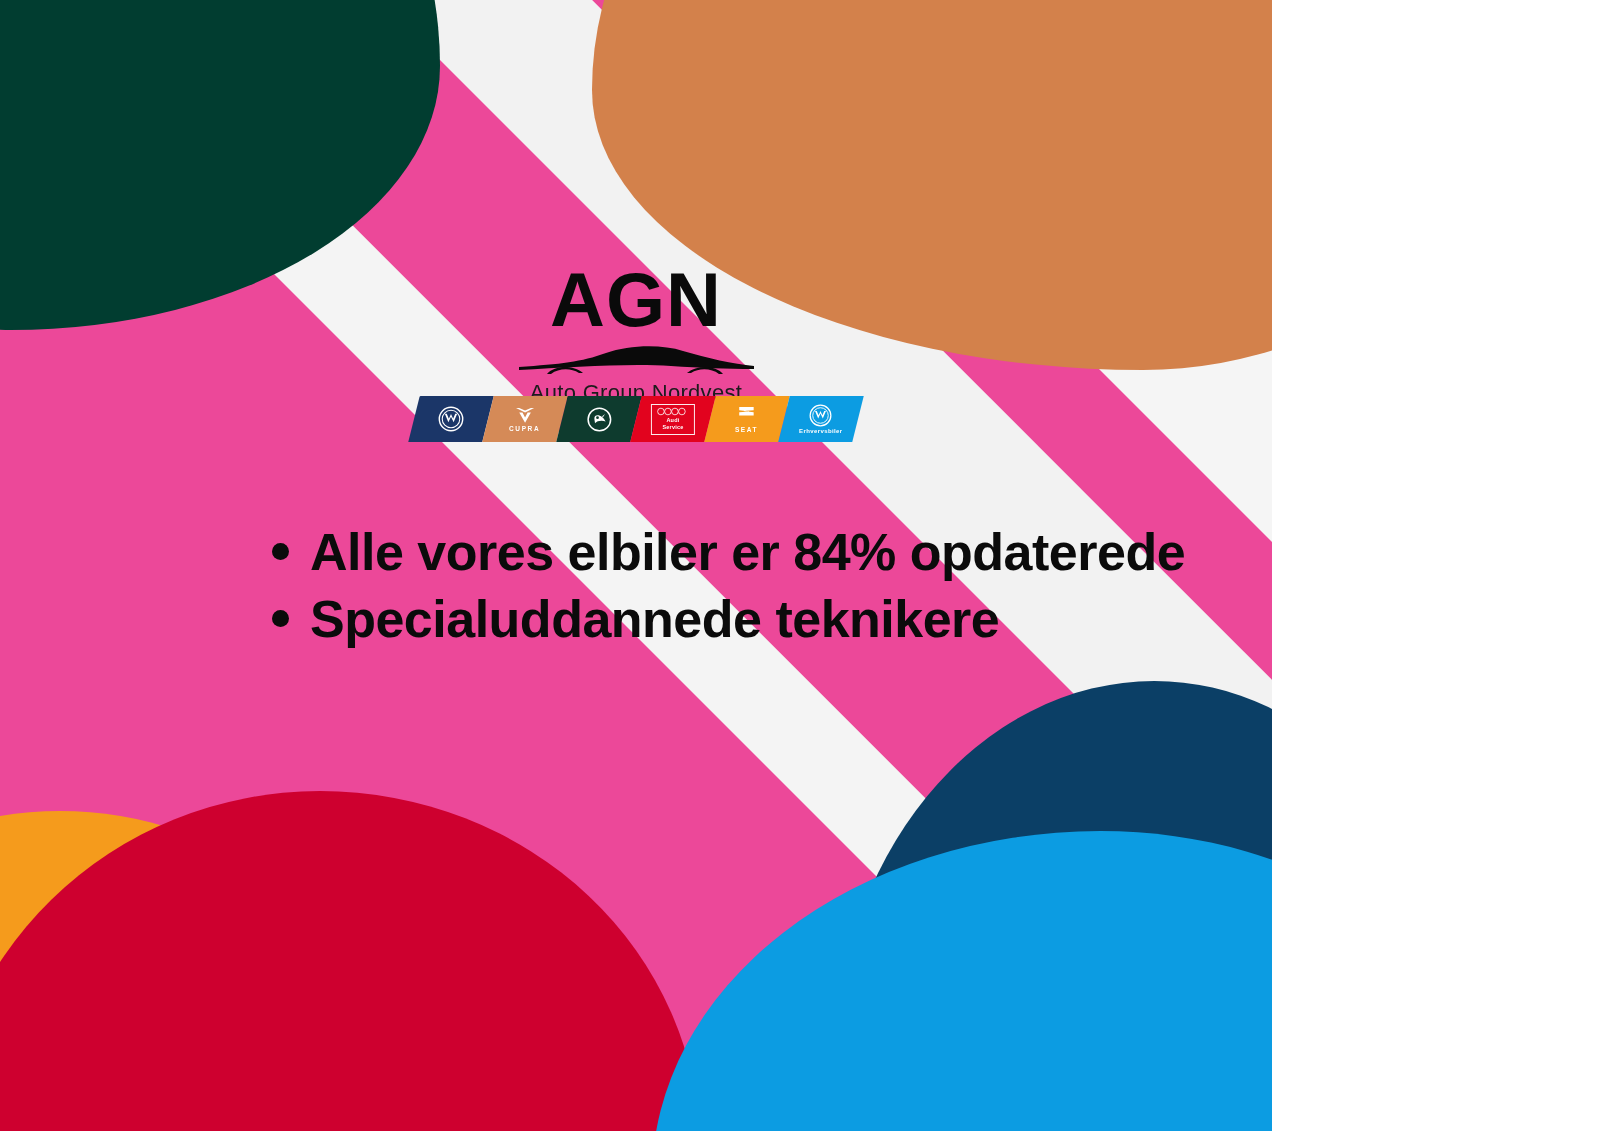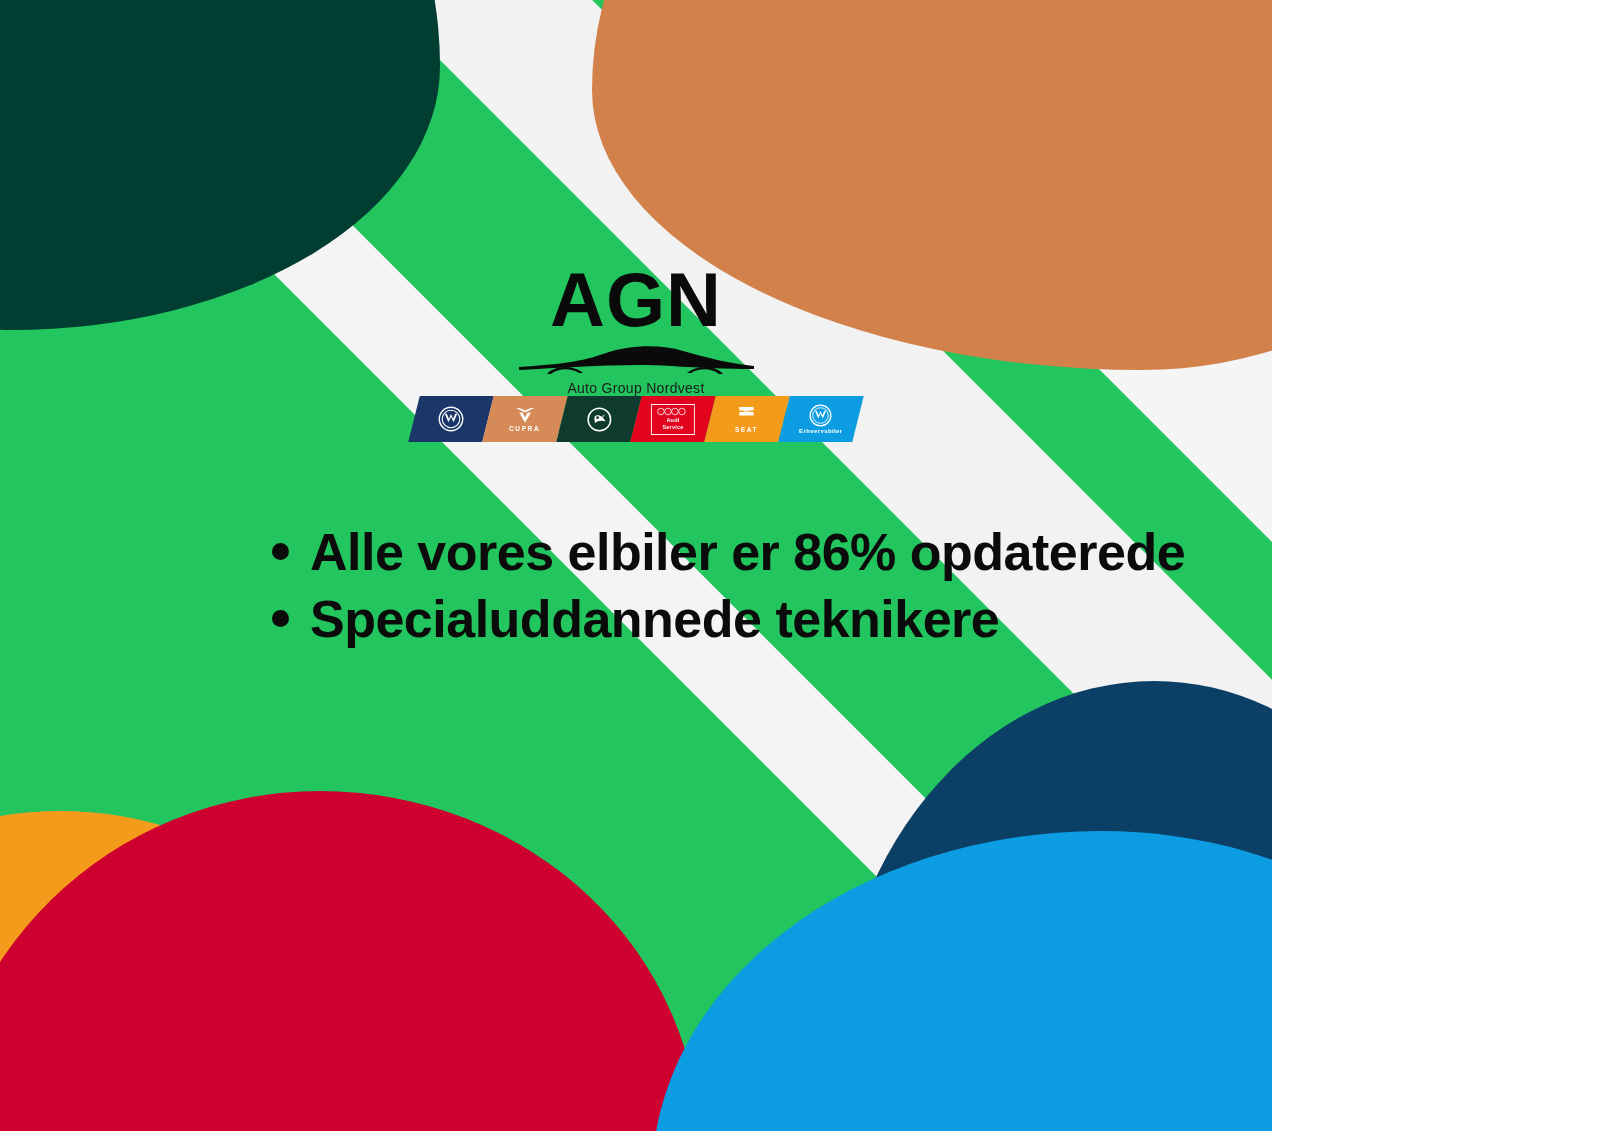--- a/index.html
+++ b/index.html
@@ -9,21 +9,21 @@
   }
   body {
     font-family: "Liberation Sans", sans-serif;
   }
 
   #slide {
     position: relative;
     width: 1272px;
     height: 1131px;
     overflow: hidden;
-    background: #22c55e;
+    background: #ec4899;
   }
 
   
   .bg-texture {
     position: absolute;
     inset: 0;
     overflow: hidden;
     pointer-events: none;
   }
   .band {
@@ -93,21 +93,21 @@
     font-family: "Liberation Sans", sans-serif;
     font-weight: bold;
     font-size: 76px;
     letter-spacing: 1px;
     line-height: 1;
     color: #0a0a0a;
   }
   .logo-car { display: block; margin: 2px auto 0; }
   .logo-tagline {
     margin-top: 2px;
-    font-size: 14px;
+    font-size: 22px;
     letter-spacing: 0.3px;
     color: #1c1c1c;
     font-weight: normal;
   }
 
   
   .brand-bar {
     position: absolute;
     left: 50%;
     top: 396px;
@@ -292,21 +292,21 @@
         <span class="seg-label tiny">Erhvervsbiler</span>
       </div>
     </div>
 
   </div>
 
   <div class="bullets">
 
     <div class="bullet-row">
       <span class="bullet-dot"></span>
-      <span class="bullet-text">Alle vores elbiler er 86% opdaterede</span>
+      <span class="bullet-text">Alle vores elbiler er 84% opdaterede</span>
     </div>
 
     <div class="bullet-row">
       <span class="bullet-dot"></span>
       <span class="bullet-text">Specialuddannede teknikere</span>
     </div>
 
 
 
   </div>

